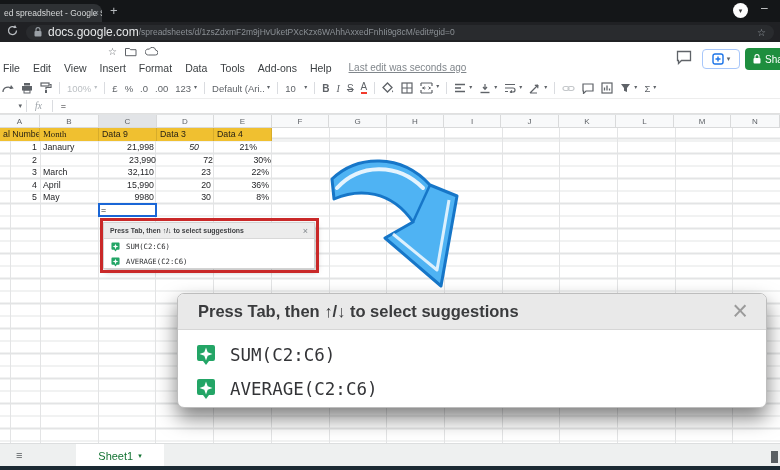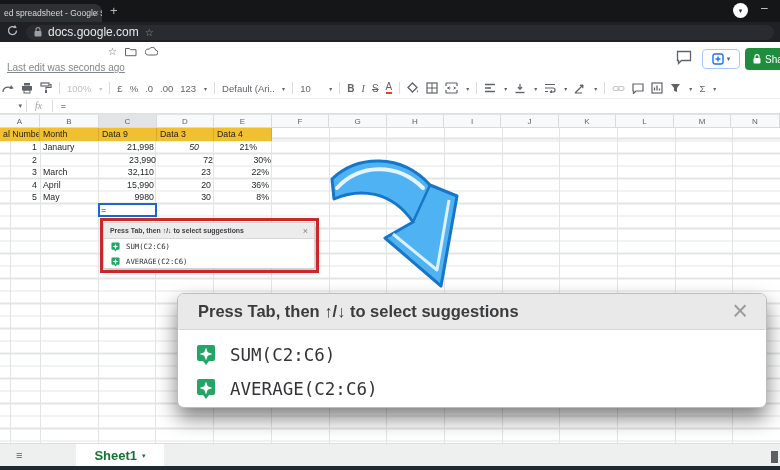--- a/index.html
+++ b/index.html
@@ -37,21 +37,21 @@
   .hcomment { position:absolute; left:676px; top:8px; width:16px; height:15px; }
   .meetbtn { position:absolute; left:702px; top:7px; width:38px; height:20px; border:1px solid #a8c7fa;
              border-radius:4px; background:#fff; display:flex; align-items:center; justify-content:center; gap:3px; }
   .meetbtn .mcaret { color:#5f6368; font-size:7px; }
   .sharebtn { position:absolute; left:745px; top:6px; width:60px; height:22px; background:#1e8e3e;
               border-radius:4px; color:#fff; font-size:10px; display:flex; align-items:center; gap:4px; padding:0 8px; }
 
   
   .toolbar { position:absolute; left:0; top:78px; width:780px; height:20px; background:#fff;
              display:flex; align-items:center; gap:7px; padding-left:2px; color:#5f6368; }
-  .tbtn { display:flex; align-items:center; gap:8px; font-size:9.5px; color:#5f6368; flex:0 0 auto; }
+  .tbtn { display:flex; gap:3px; font-size:9.5px; color:#5f6368; flex:0 0 auto; }
   .tbtn svg { display:block; }
   .tsep { width:1px; height:12px; background:#dadce0; flex:0 0 auto; }
   .tcaret { font-size:6px; color:#5f6368; }
   .tbold { font-weight:bold; font-size:10px; }
   .titalic { font-style:italic; font-family:"Liberation Serif",serif; font-size:10px; }
   .tstrike { text-decoration:line-through; font-size:10px; }
   .tcolorA { font-size:10px; border-bottom:2px solid #f23b2d; line-height:10px; }
   .tzoom { color:#bcc0c4; }
   .tfont { width:52px; color:#5f6368; white-space:nowrap; overflow:hidden; }
 
@@ -109,21 +109,21 @@
 
   
   .arrow { position:absolute; left:326px; top:152px; z-index:7; }
 
   
   .tabbar { position:absolute; left:0; top:443px; width:780px; height:23px; background:#eef0f0;
             border-top:1px solid #dcdedf; }
   .allsheets { position:absolute; left:16px; top:5px; color:#55585b; font-size:11px; line-height:12px; }
   .sheettab { position:absolute; left:76px; top:0; width:88px; height:23px; background:#fff;
               display:flex; align-items:center; justify-content:center; gap:5px; }
-  .sheettab .sname { color:#137333; font-size:13px; font-weight:bold; }
+  .sheettab .sname { color:#137333; font-size:11px; font-weight:normal; }
   .sheettab .scaret { color:#137333; font-size:7px; }
   .hscroll { position:absolute; right:2px; top:7px; width:7px; height:12px; background:#5a5f63; }
   .bottombar { position:absolute; left:0; top:466px; width:780px; height:4px; background:#1b2a33; }
 </style>
 </head>
 <body>
 
 <div id="screen">
 
   <div class="tabstrip">
@@ -140,35 +140,47 @@
     <svg class="reload" viewBox="0 0 13 13">
       <path d="M10.5 6.5a4 4 0 1 1-1.2-2.8" fill="none" stroke="#b9bdc1" stroke-width="1.3"></path>
       <path d="M9 1 L10.7 4 L7.3 4 Z" fill="#b9bdc1"></path>
     </svg>
     <div class="urlpill">
       <svg class="urllock" viewBox="0 0 8 10">
         <rect x="0.5" y="4" width="7" height="5.5" rx="1" fill="#9aa0a6"></rect>
         <path d="M2 4 V2.6 a2 2 0 0 1 4 0 V4" fill="none" stroke="#9aa0a6" stroke-width="1.1"></path>
       </svg>
       <span class="urldomain">docs.google.com</span>
+      <span class="urlpath">/spreadsheets/d/1zsZdxmF2m9jHvUketPXcKzx6WAhhAxxedFnhIi9g8cM/edit#gid=0</span>
       <span class="urlstar">☆</span>
     </div>
   </div>
 
   <div class="shead">
     <div class="titleicons">
       <span class="ticon">☆</span>
       <svg width="12" height="10" viewBox="0 0 12 10">
         <path d="M0.5 1.5 h4 l1 1.2 h5.5 v6 h-10.5 z" fill="none" stroke="#5f6368" stroke-width="1"></path>
       </svg>
       <svg width="13" height="9" viewBox="0 0 13 9">
         <path d="M3.5 8 a3 3 0 1 1 .8-5.8 a3.4 3.4 0 0 1 6.4 1 a2.4 2.4 0 0 1-.4 4.8 z" fill="none" stroke="#5f6368" stroke-width="1"></path>
       </svg>
     </div>
     <div class="menurow">
+      <span id="menus" style="display: flex; gap: 13px;">
+          <span class="menu-item">File</span>
+          <span class="menu-item">Edit</span>
+          <span class="menu-item">View</span>
+          <span class="menu-item">Insert</span>
+          <span class="menu-item">Format</span>
+          <span class="menu-item">Data</span>
+          <span class="menu-item">Tools</span>
+          <span class="menu-item">Add-ons</span>
+          <span class="menu-item">Help</span>
+        </span>
       <span class="lastedit">Last edit was seconds ago</span>
     </div>
     <svg class="hcomment" viewBox="0 0 16 15">
       <path d="M1.5 1.5 h13 v9 h-9 l-3 3 v-3 h-1 z" fill="none" stroke="#5f6368" stroke-width="1.3"></path>
     </svg>
     <div class="meetbtn">
       <svg width="12" height="12" viewBox="0 0 12 12">
         <rect x="1" y="1" width="10" height="10" rx="2" fill="none" stroke="#1a73e8" stroke-width="1.4"></rect>
         <path d="M6 3.5 v5 M3.5 6 h5" stroke="#1a73e8" stroke-width="1.4"></path>
       </svg>
@@ -328,21 +340,21 @@
       <div class="ch" style="width: 58px;">J</div>
       <div class="ch" style="width: 57px;">K</div>
       <div class="ch" style="width: 58px;">L</div>
       <div class="ch" style="width: 57px;">M</div>
       <div class="ch" style="width: 49px;">N</div>
     </div>
 
   <div class="gridbody">
     <div class="hrow" id="hrow">
         <div class="hcell" style="width: 40px;">al Number</div>
-        <div class="hcell" style="width: 59px;">Month</div>
+        <div class="hcell" style="width: 59px; font-family: Liberation Serif, serif;">Month</div>
         <div class="hcell" style="width: 58px;">Data 9</div>
         <div class="hcell" style="width: 57px;">Data 3</div>
         <div class="hcell" style="width: 58px;">Data 4</div>
       </div>
     <div class="grows" id="grows">
         <div class="grow">
           <div class="cell r" style="width: 40px;">1</div>
           <div class="cell" style="width: 59px;">Janaury</div>
           <div class="cell r" style="width: 58px;">21,998</div>
           <div class="cell r" style="width: 45px; font-style: italic;">50</div>

